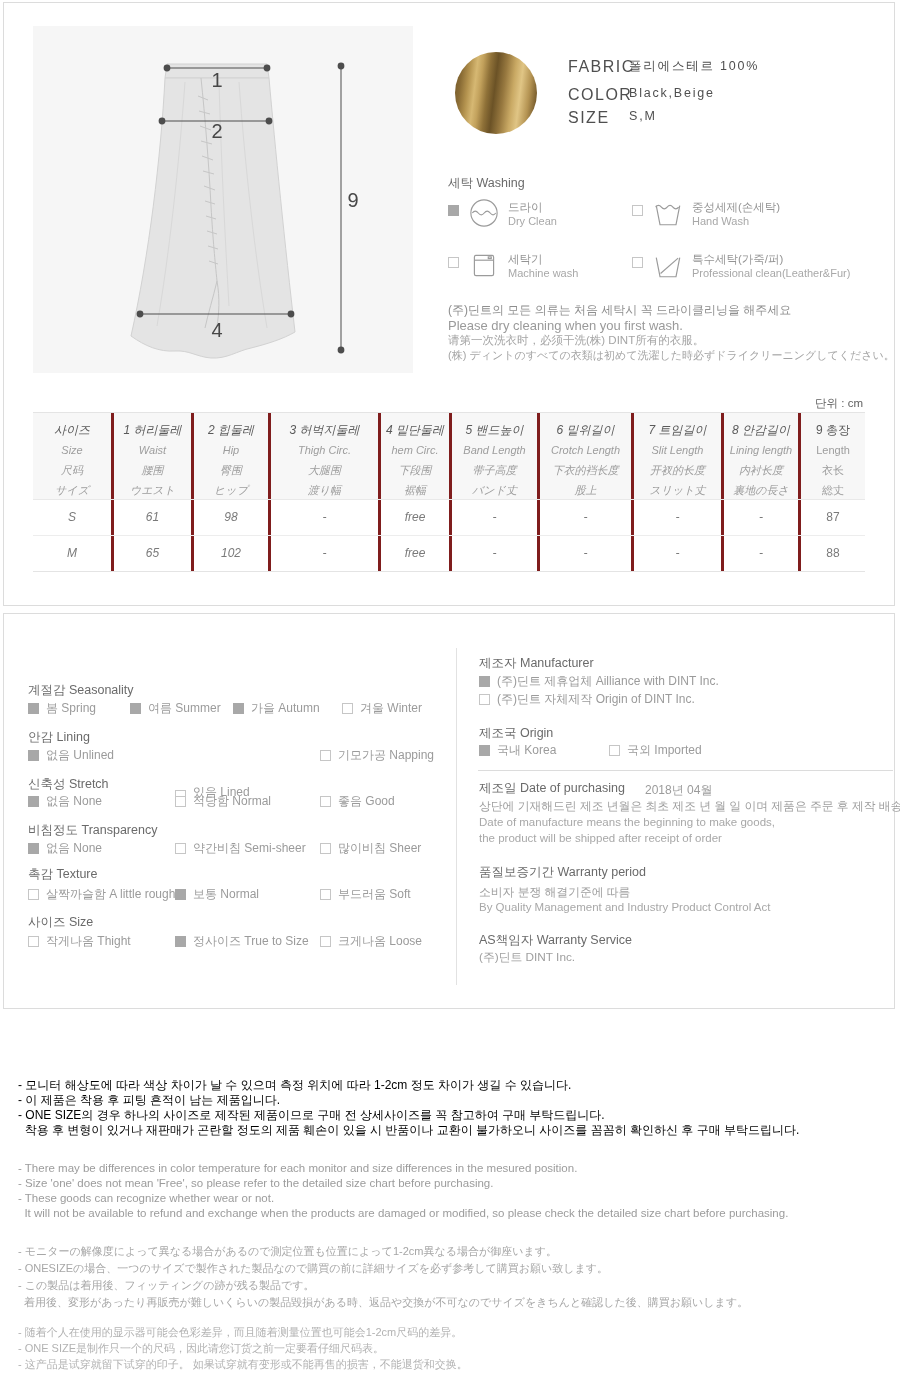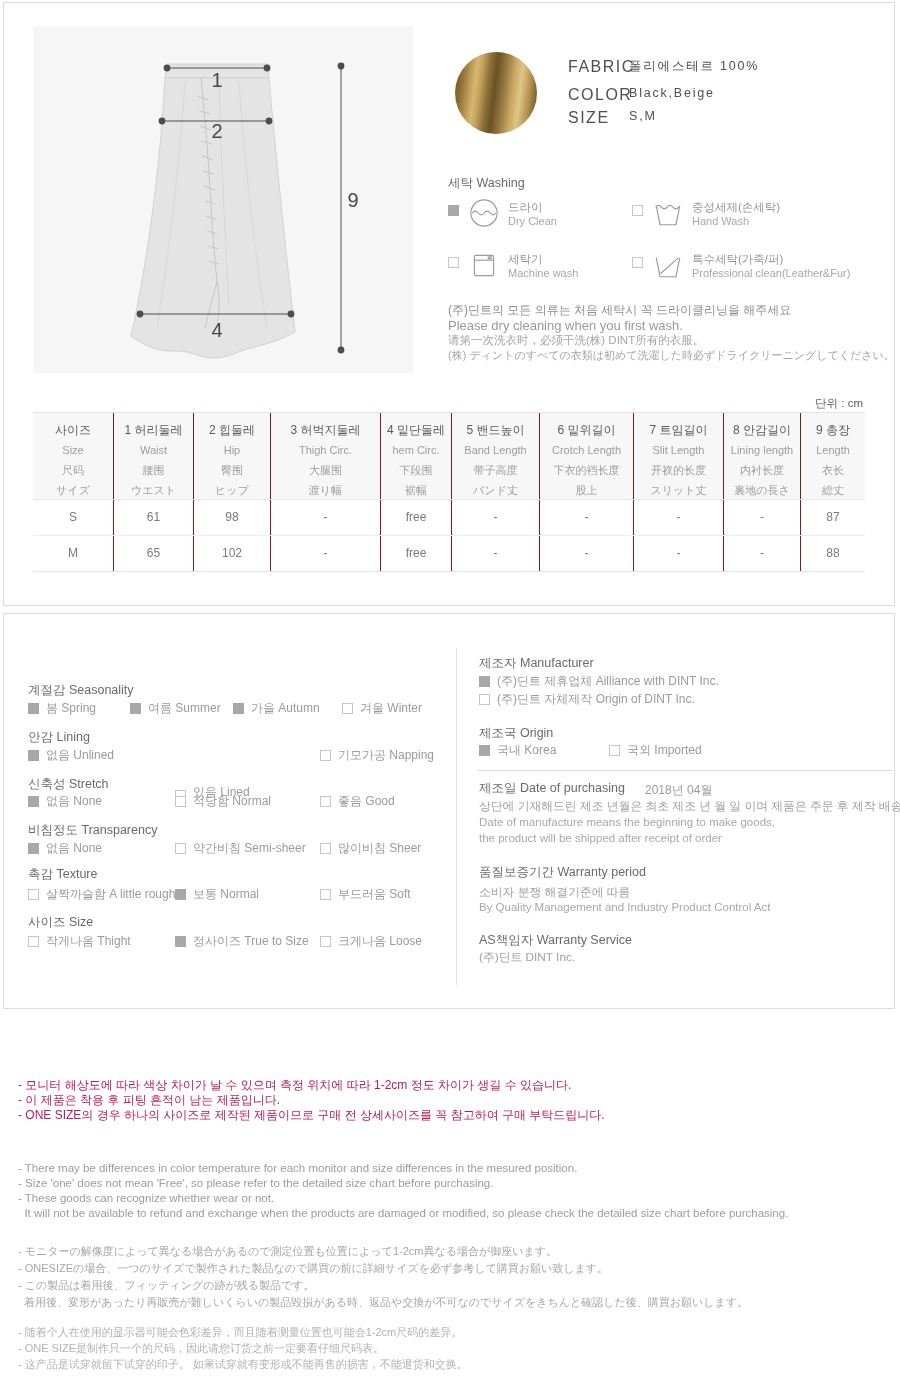--- a/index.html
+++ b/index.html
@@ -31,40 +31,40 @@
 
   
   .cb { display:inline-block; width:11px; height:11px; border:1px solid #c6c6c6; background:#fff; box-sizing:border-box; flex:0 0 auto; }
   .cb.checked { background:#a8a8a8; border-color:#a8a8a8; }
 
   
   .stable { position:absolute; left:33px; top:412px; width:832px; }
   .cols { display:grid; grid-template-columns:81px 80px 77px 110px 71px 88px 94px 90px 77px 64px; }
   .thead { background:#f7f7f7; border-top:1px solid #e4e4e4; border-bottom:1px solid #e9e9e9; }
   .th { display:flex; flex-direction:column; align-items:center; padding-top:7px; height:79px; box-sizing:content-box; }
-  .th:not(:last-child), .td:not(:last-child) { border-right:1px solid #7f1d1d; }
+  .th:not(:last-child), .td:not(:last-child) { border-right:3px solid #7f1d1d;font-style:italic; }
   .th .h1 { font-size:12px; color:#5a5a5a; line-height:20px; height:20px; }
   .th .h2, .th .h3, .th .h4 { font-size:11px; color:#9d9d9d; line-height:20px; height:20px; }
   .trow { border-bottom:1px solid #ededed; }
   .trow:last-child { border-bottom:1px solid #e4e4e4; }
   .td { height:35px; line-height:35px; text-align:center; font-size:12px; color:#7a7a7a; box-sizing:border-box; }
 
   
   .opt { position:absolute; display:flex; align-items:center; }
   .opt .cb { margin-right:7px; }
   .ol { font-size:12px; color:#9b9b9b; white-space:nowrap; }
   .divider-v { position:absolute; width:1px; background:#e2e2e2; }
   .divider-h { position:absolute; height:1px; background:#dcdcdc; }
   .info-val { font-size:12px; color:#9b9b9b; }
   .para { font-size:11.8px; color:#9e9e9e; }
   .para-en { font-size:11.5px; color:#a8a8a8; }
 
   
   .fnotes { position:absolute; white-space:pre; }
-  .fnotes-ko { font-size:12px; color:#be185d; line-height:15px; }
+  .fnotes-ko { font-size:12px; color:#000000; line-height:15px; }
   .fnotes-en { font-size:11.5px; color:#9c9c9c; line-height:15px; }
   .fnotes-ja { font-size:11px; color:#a6a6a6; line-height:17px; }
   .fnotes-zh { font-size:11px; color:#b2b2b2; line-height:16px; }
 
   .wicon svg { stroke:#9b9b9b; fill:none; stroke-width:1.1; }
 </style>
 </head>
 <body>
 
 <div class="page">
@@ -393,21 +393,21 @@
   <div class="t para-en" style="left:479px;top:832px;">the product will be shipped after receipt of order</div>
 
   <div class="t sec-title" style="left:479px;top:864px;">품질보증기간 Warranty period</div>
   <div class="t para" style="left:479px;top:885px;">소비자 분쟁 해결기준에 따름</div>
   <div class="t para-en" style="left:479px;top:901px;">By Quality Management and Industry Product Control Act</div>
 
   <div class="t sec-title" style="left:479px;top:932px;">AS책임자 Warranty Service</div>
   <div class="t para" style="left:479px;top:950px;">(주)딘트 DINT Inc.</div>
 
   <div class="fnotes fnotes-ko" style="left:18px;top:1048px;">
-    <div>- 모니터 해상도에 따라 색상 차이가 날 수 있으며 측정 위치에 따라 1-2cm 정도 차이가 생길 수 있습니다.</div><div>- 이 제품은 착용 후 피팅 흔적이 남는 제품입니다.</div><div>- ONE SIZE의 경우 하나의 사이즈로 제작된 제품이므로 구매 전 상세사이즈를 꼭 참고하여 구매 부탁드립니다.</div>
+    <div>- 모니터 해상도에 따라 색상 차이가 날 수 있으며 측정 위치에 따라 1-2cm 정도 차이가 생길 수 있습니다.</div><div>- 이 제품은 착용 후 피팅 흔적이 남는 제품입니다.</div><div>- ONE SIZE의 경우 하나의 사이즈로 제작된 제품이므로 구매 전 상세사이즈를 꼭 참고하여 구매 부탁드립니다.</div><div>  착용 후 변형이 있거나 재판매가 곤란할 정도의 제품 훼손이 있을 시 반품이나 교환이 불가하오니 사이즈를 꼼꼼히 확인하신 후 구매 부탁드립니다.</div>
   </div>
   <div class="fnotes fnotes-en" style="left:18px;top:1131px;">
     <div>- There may be differences in color temperature for each monitor and size differences in the mesured position.</div><div>- Size 'one' does not mean 'Free', so please refer to the detailed size chart before purchasing.</div><div>- These goods can recognize whether wear or not.</div><div>  It will not be available to refund and exchange when the products are damaged or modified, so please check the detailed size chart before purchasing.</div>
   </div>
   <div class="fnotes fnotes-ja" style="left:18px;top:1209px;">
     <div>- モニターの解像度によって異なる場合があるので測定位置も位置によって1-2cm異なる場合が御座います。</div><div>- ONESIZEの場合、一つのサイズで製作された製品なので購買の前に詳細サイズを必ず参考して購買お願い致します。</div><div>- この製品は着用後、フィッティングの跡が残る製品です。</div><div>  着用後、変形があったり再販売が難しいくらいの製品毀損がある時、返品や交換が不可なのでサイズをきちんと確認した後、購買お願いします。</div>
   </div>
   <div class="fnotes fnotes-zh" style="left:18px;top:1292px;">
     <div>- 随着个人在使用的显示器可能会色彩差异，而且随着测量位置也可能会1-2cm尺码的差异。</div><div>- ONE SIZE是制作只一个的尺码，因此请您订货之前一定要看仔细尺码表。</div><div>- 这产品是试穿就留下试穿的印子。 如果试穿就有变形或不能再售的损害，不能退货和交换。</div>
   </div>

